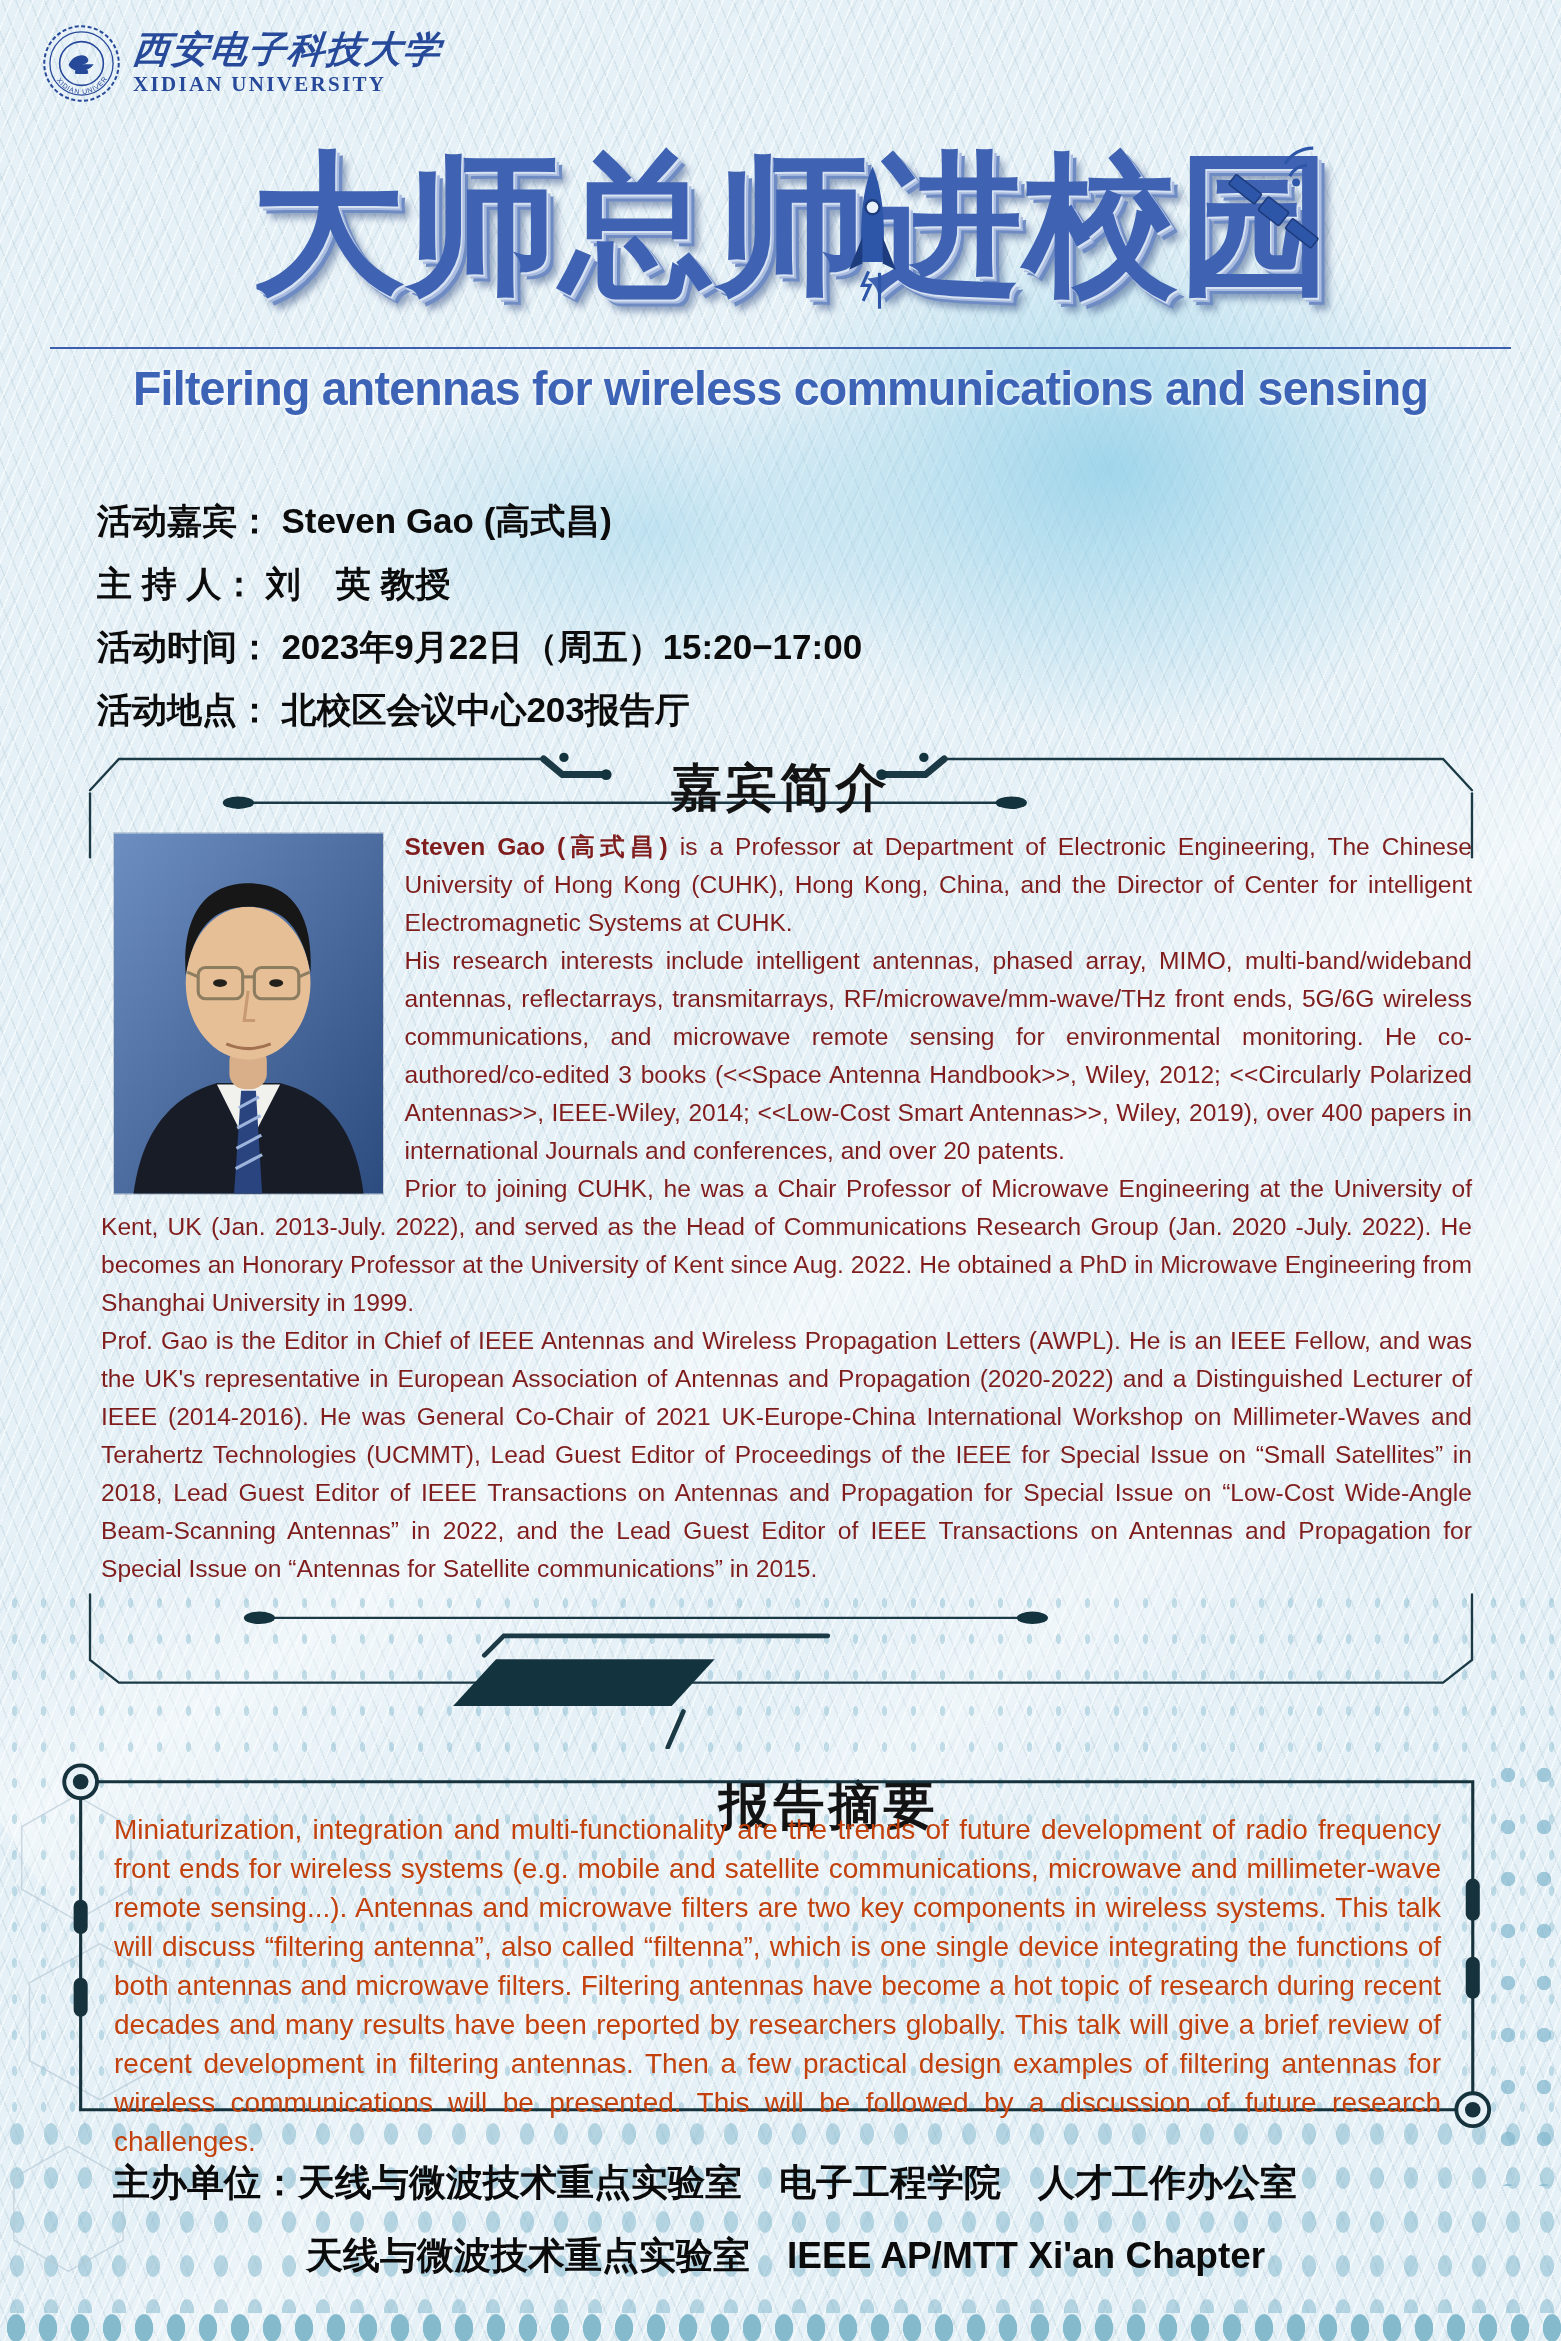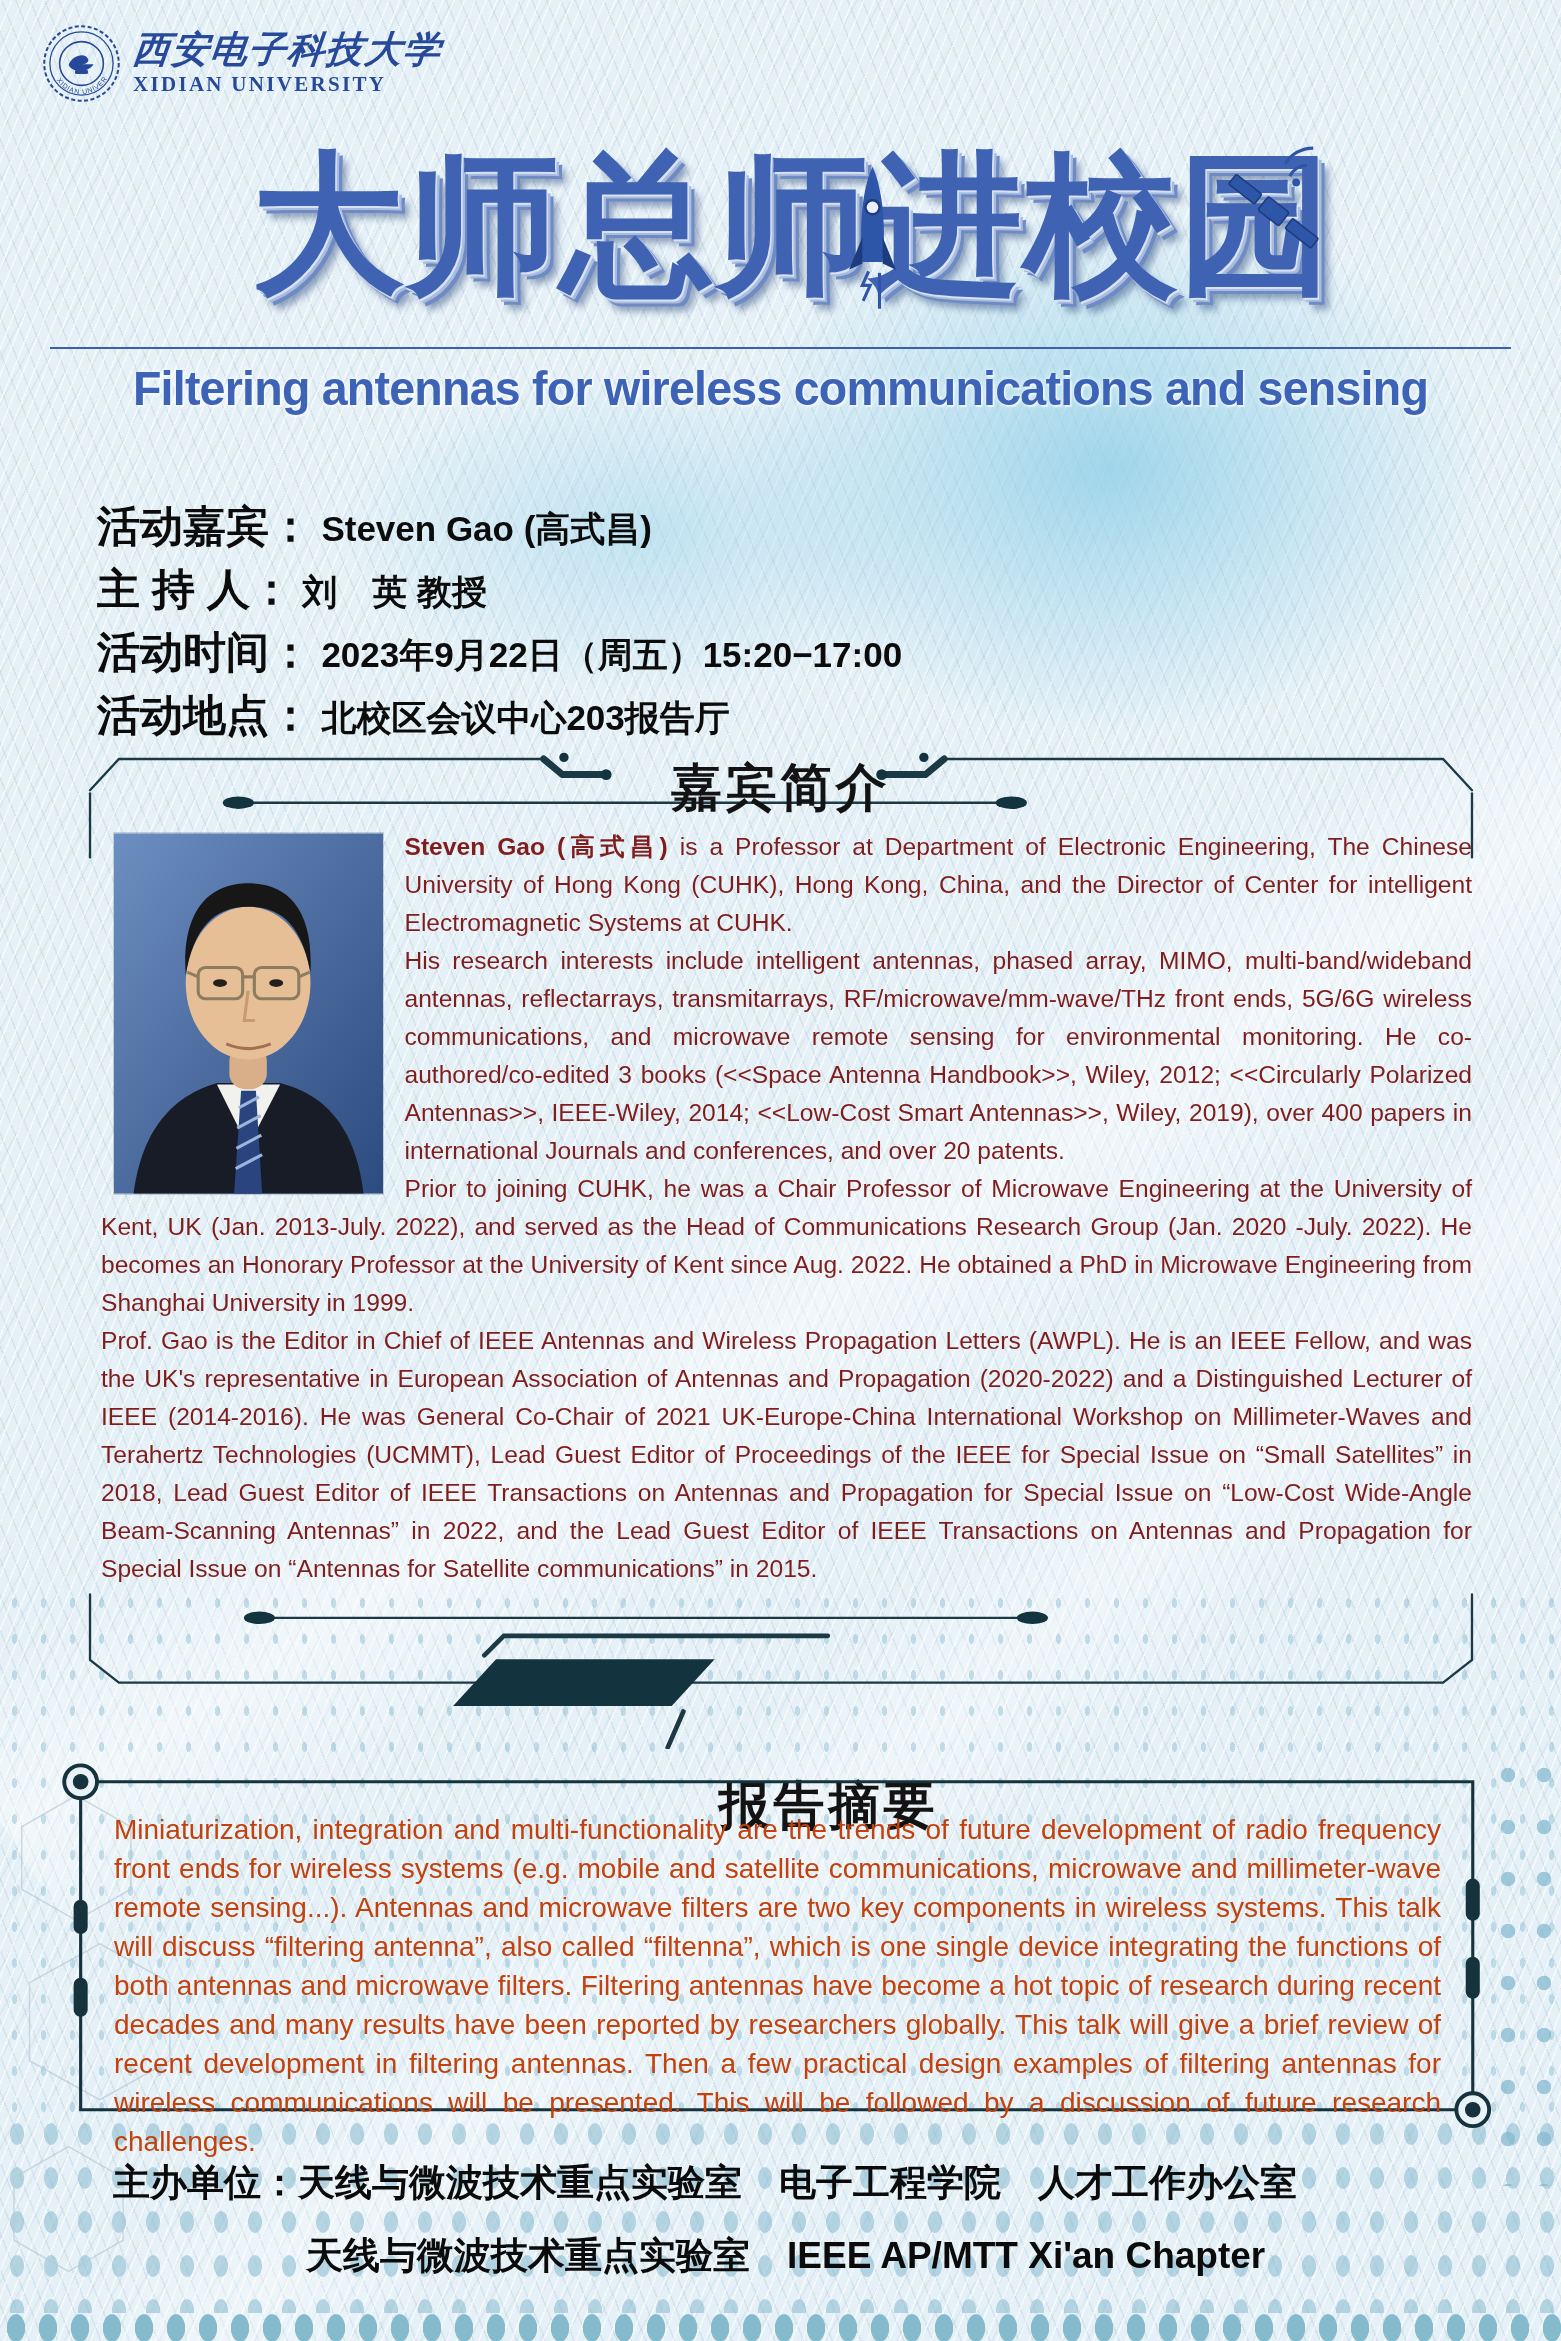--- a/index.html
+++ b/index.html
@@ -61,21 +61,21 @@
   .en-title {
     position:absolute; left:0; top:361px; width:1561px; text-align:center;
     font-size:48px; font-weight:bold; color:#3c63b6; letter-spacing:-0.8px;
     transform:scaleX(.97); white-space:nowrap;
     text-shadow:0 0 5.5px rgba(255,255,255,.95), 1.6px 1.6px 0 rgba(255,255,255,.55);
   }
 
   
   .event { position:absolute; left:97px; top:498px; color:#0c0c0c; }
   .event-row { display:flex; align-items:baseline; height:63px; }
-  .event-label { font-size:43px; font-weight:bold; white-space:pre; }
+  .event-label { font-size:35px; font-weight:bold; white-space:pre; }
   .event-value { font-size:35px; font-weight:bold; margin-left:9.4px; white-space:pre; }
 
   
   .guest-frame { position:absolute; left:47px; top:734px; pointer-events:none; }
   .guest-title, .abstract-title {
     position:absolute; left:0; width:1561px; text-align:center;
     font-size:51px; font-weight:bold; color:#131313; letter-spacing:3.9px;
   }
   .guest-title { top:754px; }
   .bio {

